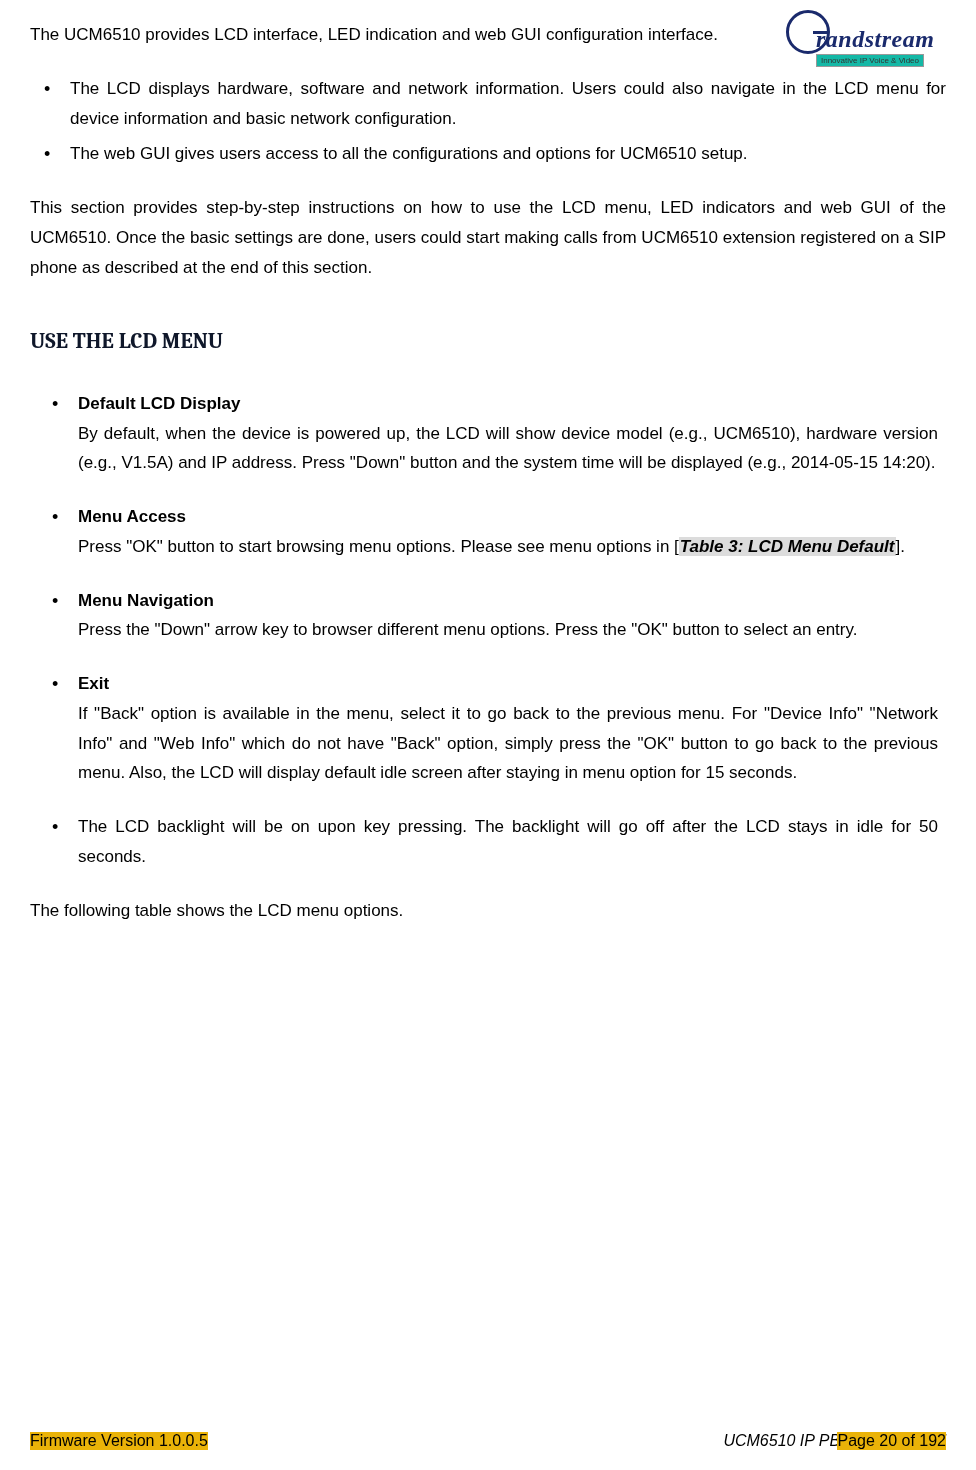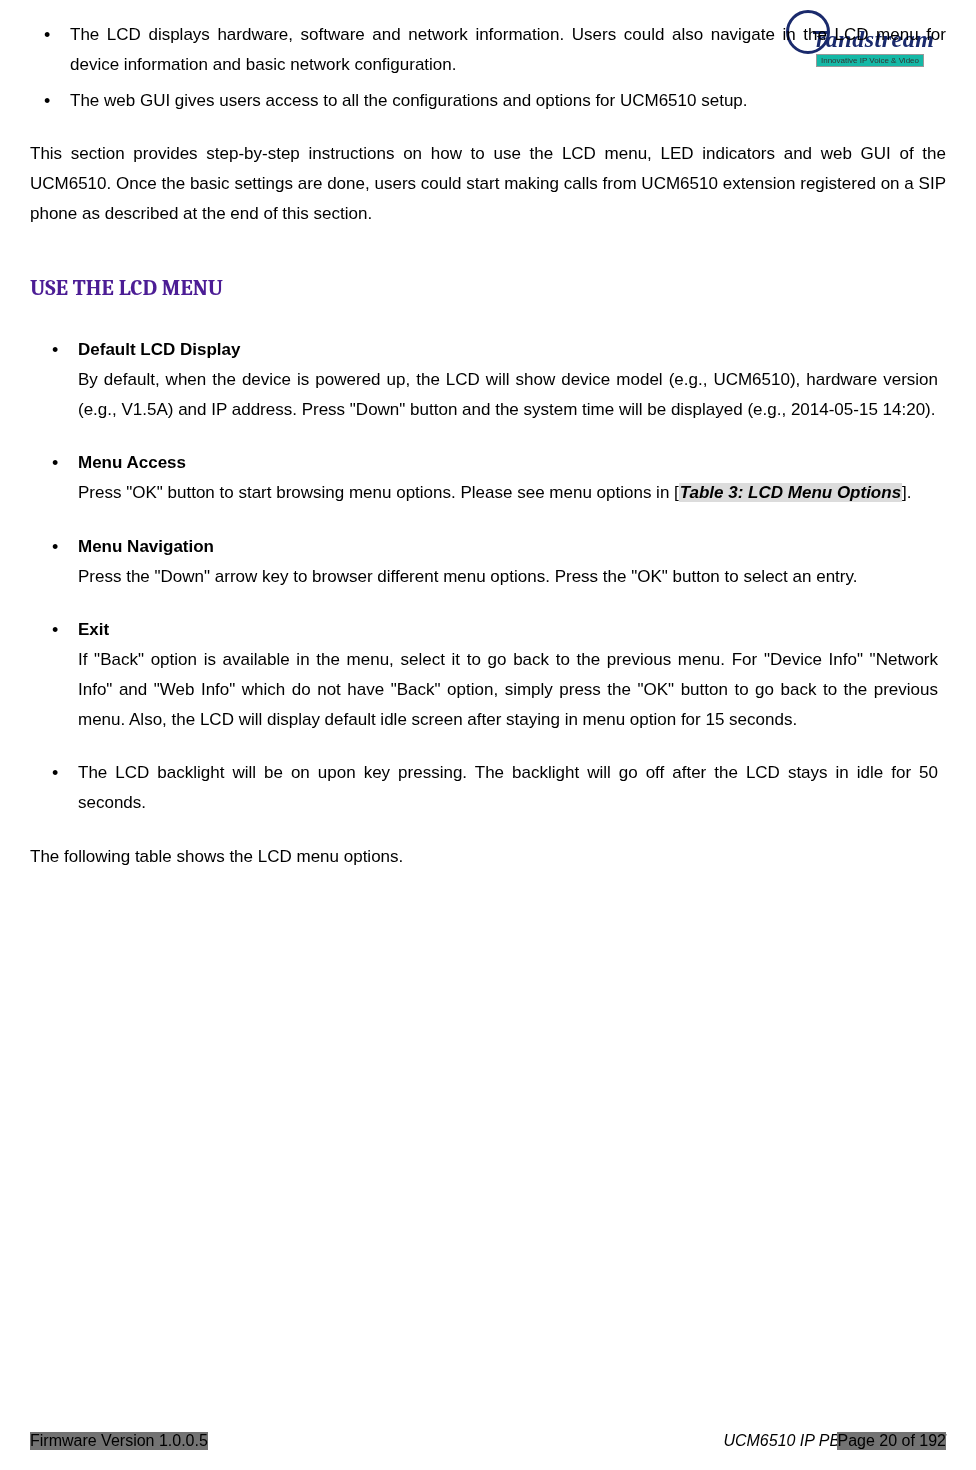--- a/index.html
+++ b/index.html
@@ -101,21 +101,21 @@
     position: absolute;
     left: 14px;
     top: 0;
     font-size: 18px;
   }
 
   .section-heading {
     font-family: Cambria, Georgia, "Times New Roman", serif;
     font-weight: bold;
     font-size: 22px;
-    color: #4c1d95;
+    color: #0f172a;
     margin-top: 40px;
     margin-bottom: 28px;
   }
 
   ul.topics {
     list-style: none;
     padding: 0;
     margin: 8px;
   }
   ul.topics > li {
@@ -159,58 +159,59 @@
   .footer-center {
     position: absolute;
     left: 9px;
     right: 0;
     text-align: right;
     font-style: italic;
   }
   .footer-left, .footer-right {
     position: relative;
     z-index: 1;
-    background: #737373;
+    background: #eab308;
   }
 </style>
 </head>
 <body>
 
 <div class="page">
 
   <div class="logo">
     <div class="logo-g"></div>
     <div class="logo-text">randstream</div>
     <div class="logo-tag">Innovative IP Voice &amp; Video</div>
   </div>
 
 
   <div class="body-text">
 
+    <p class="para">The UCM6510 provides LCD interface, LED indication and web GUI configuration interface.</p>
 
     <ul class="bullets">
       <li><span>The LCD displays hardware, software and network information. Users could also navigate in the LCD menu for device information and basic network configuration.</span></li>
       <li><span>The web GUI gives users access to all the configurations and options for UCM6510 setup.</span></li>
     </ul>
 
     <p class="para">This section provides step-by-step instructions on how to use the LCD menu, LED indicators and web GUI of the UCM6510. Once the basic settings are done, users could start making calls from UCM6510 extension registered on a SIP phone as described at the end of this section.</p>
 
     <div class="section-heading">USE THE LCD MENU</div>
 
     <ul class="topics">
 
       <li>
         <span class="topic-title">Default LCD Display</span>
         <span class="topic-body">By default, when the device is powered up, the LCD will show device model (e.g., UCM6510), hardware version (e.g., V1.5A) and IP address. Press "Down" button and the system time will be displayed (e.g., 2014-05-15 14:20).</span>
       </li>
 
       <li>
         <span class="topic-title">Menu Access</span>
         <span class="topic-body">
-          <span>Press "OK" button to start browsing menu options. Please see menu options in [</span><span class="ref-link">Table 3: LCD Menu Options</span><span>].</span>
+          <span>Press "OK" button to start browsing menu options. Please see menu options in [</span><span class="ref-link">Table 3: LCD Menu Default</span><span>].</span>
         </span>
       </li>
 
       <li>
         <span class="topic-title">Menu Navigation</span>
         <span class="topic-body">Press the "Down" arrow key to browser different menu options. Press the "OK" button to select an entry.</span>
       </li>
 
       <li>
         <span class="topic-title">Exit</span>

